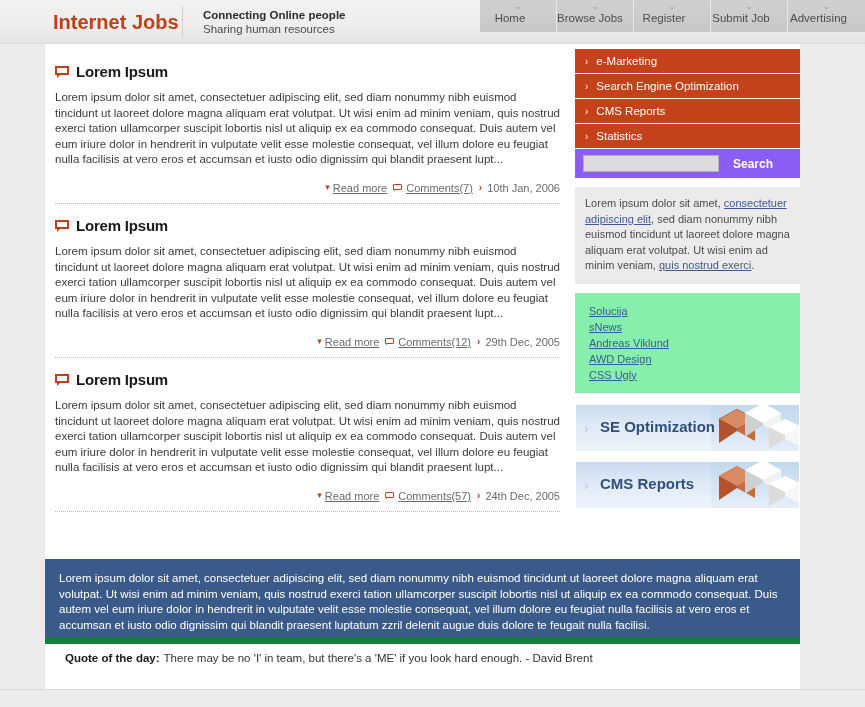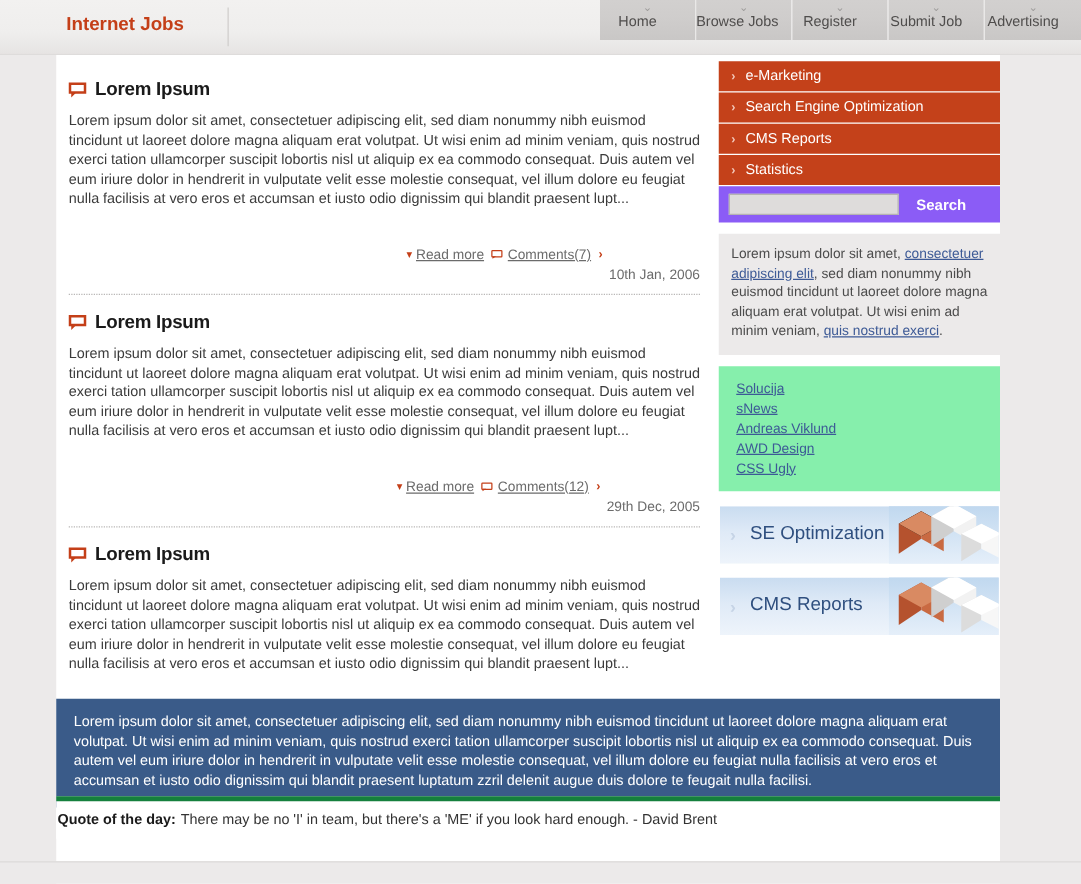--- a/index.html
+++ b/index.html
@@ -22,21 +22,21 @@
     position: relative;
     height: 44px;
     background: linear-gradient(to bottom, #f2f1f0 0%, #efeeed 60%, #e6e4e3 100%);
     border-bottom: 1px solid #dedcdb;
     box-sizing: border-box;
   }
   .brand {
     position: absolute;
     left: 53px;
     top: 11px;
-    font-size: 15px;
+    font-size: 20px;
     font-weight: bold;
     color: #c43f18;
     letter-spacing: 0px;
     white-space: nowrap;
   }
   .brand-divider {
     position: absolute;
     left: 182px;
     top: 6px;
     width: 1px;
@@ -206,21 +206,21 @@
     width:0;height:0;
     border-left: 3px solid #c43f18;
     border-bottom: 2px solid transparent;
   }
   .meta-arrow {
     color: #c43f18;
     font-size: 10px;
     margin-right: 5px;
     font-weight: bold;
   }
-  .meta-date { color: #6b6b6b; margin-top: 32px; }
+  .meta-date { color: #6b6b6b; }
   .dotted-sep {
     border-top: 1px dotted #b9b7b6;
     margin: 9px 0 0 0;
     height: 0;
   }
 
   
   .sidebar {
     position: absolute;
     left: 530px;
@@ -323,21 +323,21 @@
     top: 15px;
     color: #c6d4e6;
     font-size: 14px;
     font-weight: bold;
   }
   .promo .plabel {
     position: absolute;
     left: 24px;
     top: 13px;
     font-size: 15px;
-    font-weight: normal;
+    font-weight: bold;
     color: #2f4f7f;
   }
   .promo .cubes {
     position: absolute;
     right: -2px;
     top: -4px;
     width: 90px;
     height: 56px;
   }
 
@@ -354,24 +354,24 @@
     padding: 12px 14px 13px 14px;
     box-sizing: border-box;
   }
   .quotebar {
     position: absolute;
     left: 0px;
     top: 593px;
     width: 755px;
     height: 34px;
     background: #ffffff;
-    border-top: 4px solid #15803d;
+    border-top: 7px solid #15803d;
     display: flex;
     align-items: center;
-    padding-left: 1px;
+    padding-left: 20px;
     box-sizing: border-box;
     font-size: 11.5px;
     color: #333333;
   }
   .quotebar b { color: #1a1a1a; margin-right: 4px; }
 
   
   .footer {
     position: absolute;
     left: 0;
@@ -404,20 +404,24 @@
     cursor: pointer;
   }
   .sep-dots { color: #b4b2b1; margin: 0 4px; }
 </style>
 </head>
 <body>
 
 <div class="header">
   <div class="brand">Internet Jobs</div>
   <div class="brand-divider"></div>
+  <div class="slogan">
+    <span class="l1">Connecting Online people</span>
+    <span class="l2">Sharing human resources</span>
+  </div>
 
   <div class="nav">
     <div class="nav-item">
       <div class="chev">⌄</div>
       <div class="nav-label">Home</div>
     </div>
     <div class="nav-item">
       <div class="chev">⌄</div>
       <div class="nav-label">Browse Jobs</div>
     </div>

